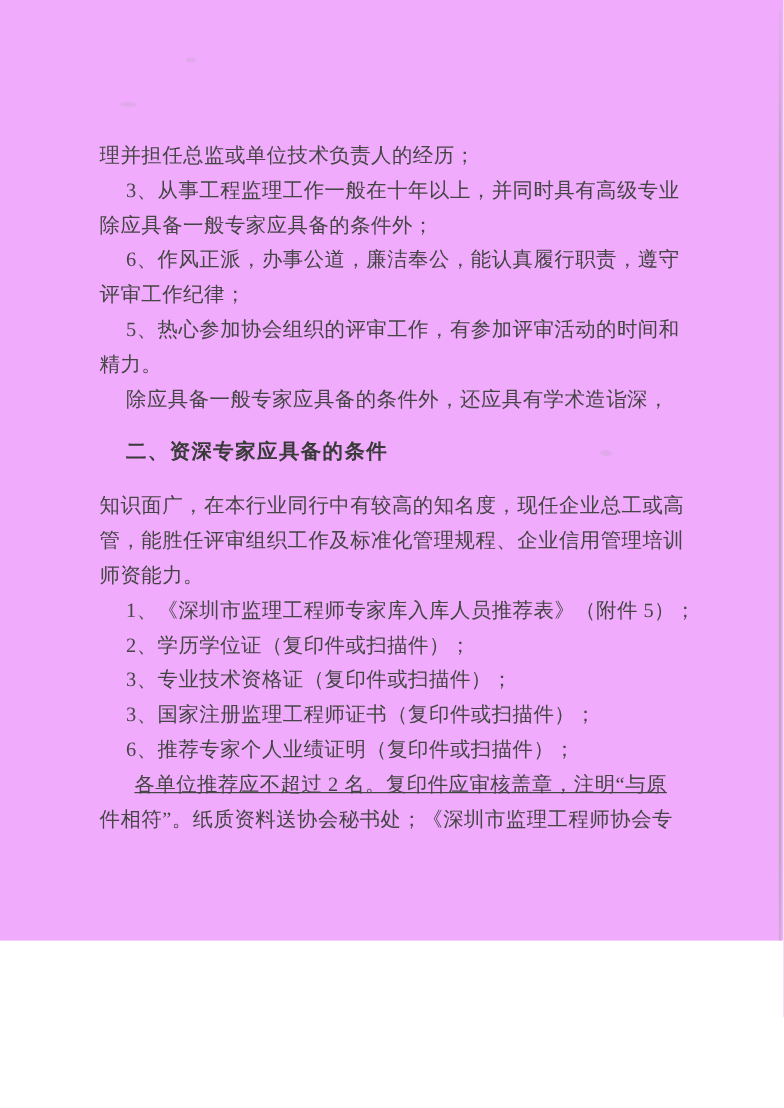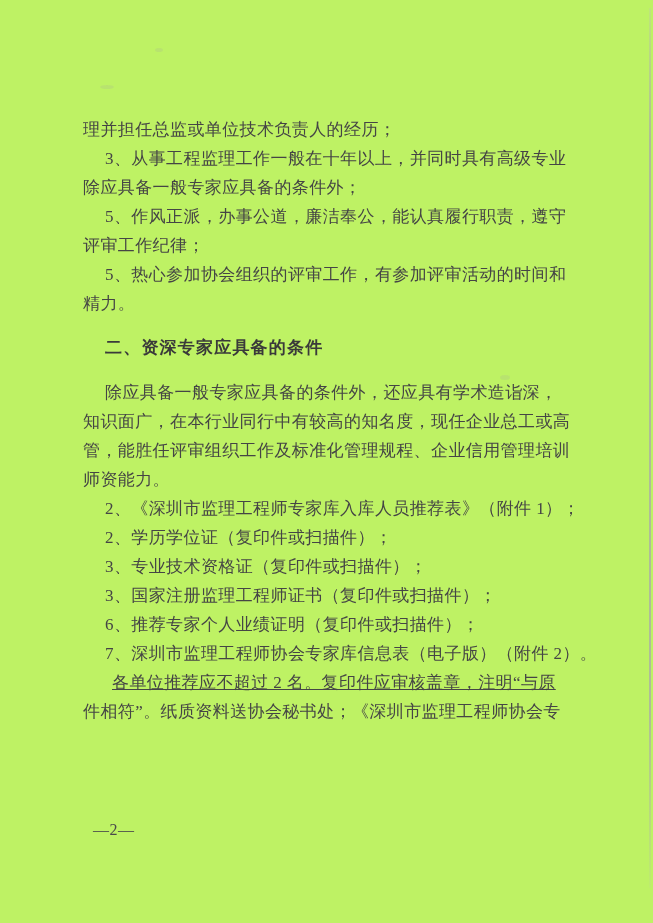--- a/index.html
+++ b/index.html
@@ -3,22 +3,22 @@
 <meta charset="utf-8">
 <style>
   html, body {
     margin: 0;
     padding: 0;
     background: #ffffff;
   }
   .page {
     position: relative;
     width: 653px;
-    height: 923px;
-    background: #bef264;
+    height: 784px;
+    background: #f0abfc;
     overflow: hidden;
     font-family: "Liberation Serif", "DejaVu Serif", serif;
     color: #454545;
   }
   
   .scan-edge {
     position: absolute;
     left: 649px;
     top: 8px;
     width: 2px;
@@ -72,34 +72,33 @@
 
   <div class="scan-edge"></div>
   <div class="speck sp1"></div>
   <div class="speck sp2"></div>
   <div class="speck sp3"></div>
 
   <div class="content">
     <div class="ln">理并担任总监或单位技术负责人的经历；</div>
     <div class="ln ind">3、从事工程监理工作一般在十年以上，并同时具有高级专业</div>
     <div class="ln">除应具备一般专家应具备的条件外；</div>
-    <div class="ln ind">5、作风正派，办事公道，廉洁奉公，能认真履行职责，遵守</div>
+    <div class="ln ind">6、作风正派，办事公道，廉洁奉公，能认真履行职责，遵守</div>
     <div class="ln">评审工作纪律；</div>
     <div class="ln ind">5、热心参加协会组织的评审工作，有参加评审活动的时间和</div>
     <div class="ln">精力。</div>
+    <div class="ln ind">除应具备一般专家应具备的条件外，还应具有学术造诣深，</div>
     <div class="ln ind hd">二、资深专家应具备的条件</div>
-    <div class="ln ind">除应具备一般专家应具备的条件外，还应具有学术造诣深，</div>
     <div class="ln">知识面广，在本行业同行中有较高的知名度，现任企业总工或高</div>
     <div class="ln">管，能胜任评审组织工作及标准化管理规程、企业信用管理培训</div>
     <div class="ln">师资能力。</div>
-    <div class="ln ind">2、《深圳市监理工程师专家库入库人员推荐表》（附件 1）；</div>
+    <div class="ln ind">1、《深圳市监理工程师专家库入库人员推荐表》（附件 5）；</div>
     <div class="ln ind">2、学历学位证（复印件或扫描件）；</div>
     <div class="ln ind">3、专业技术资格证（复印件或扫描件）；</div>
     <div class="ln ind">3、国家注册监理工程师证书（复印件或扫描件）；</div>
     <div class="ln ind">6、推荐专家个人业绩证明（复印件或扫描件）；</div>
-    <div class="ln ind">7、深圳市监理工程师协会专家库信息表（电子版）（附件 2）。</div>
     <div class="ln ind2">各单位推荐应不超过 2 名。复印件应审核盖章，注明“与原</div>
     <div class="ln">件相符”。纸质资料送协会秘书处；《深圳市监理工程师协会专</div>
   </div>
 
   <div class="page-number">—2—</div>
 
 </div>
 
 </body></html>

